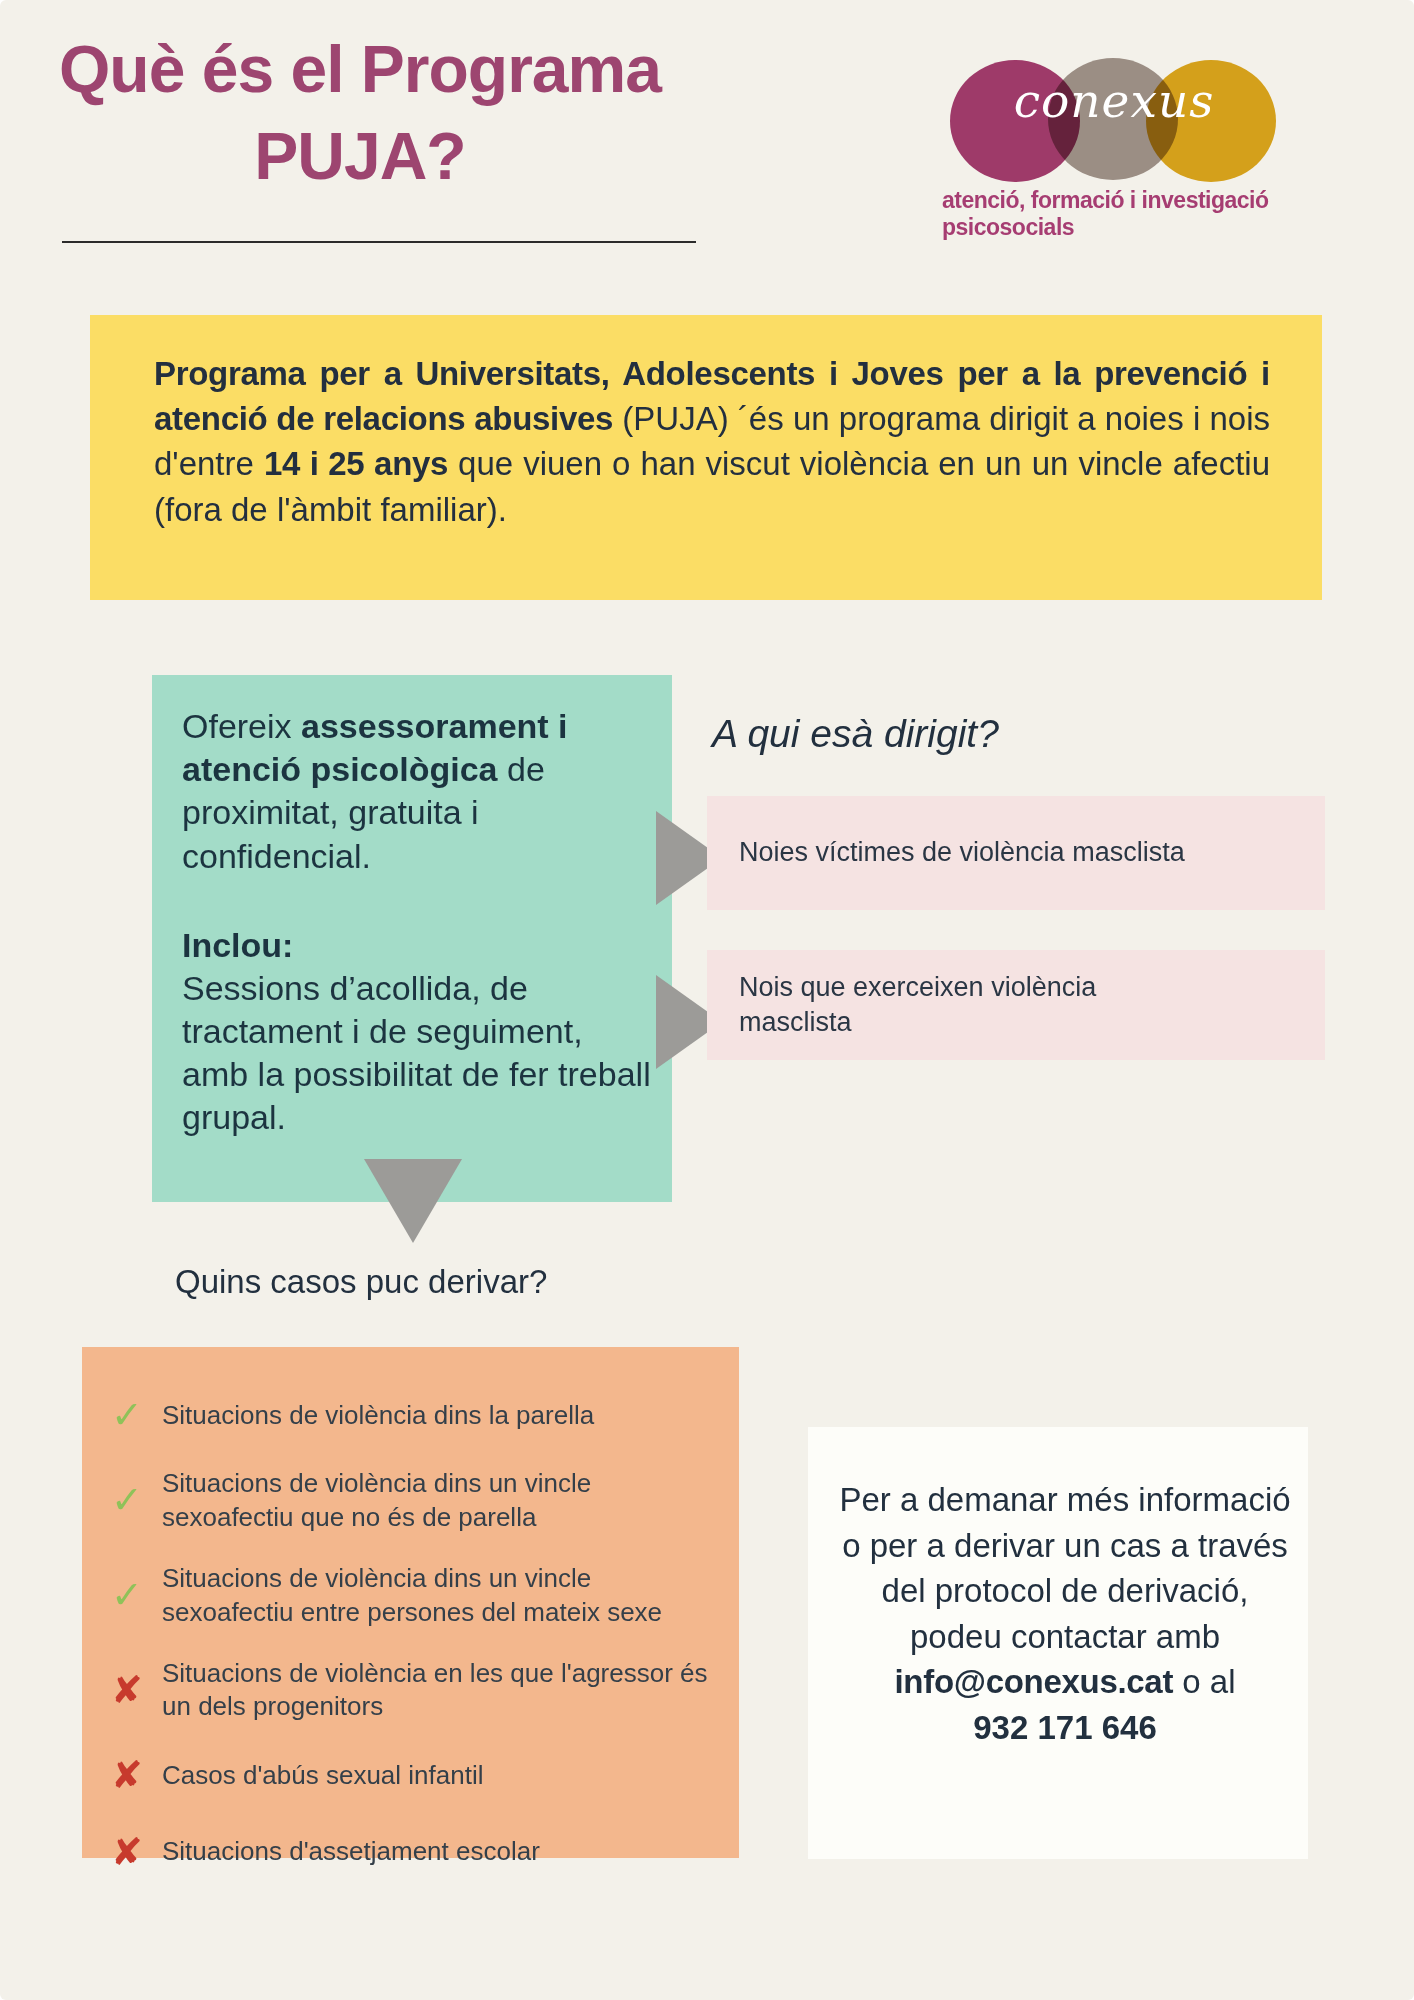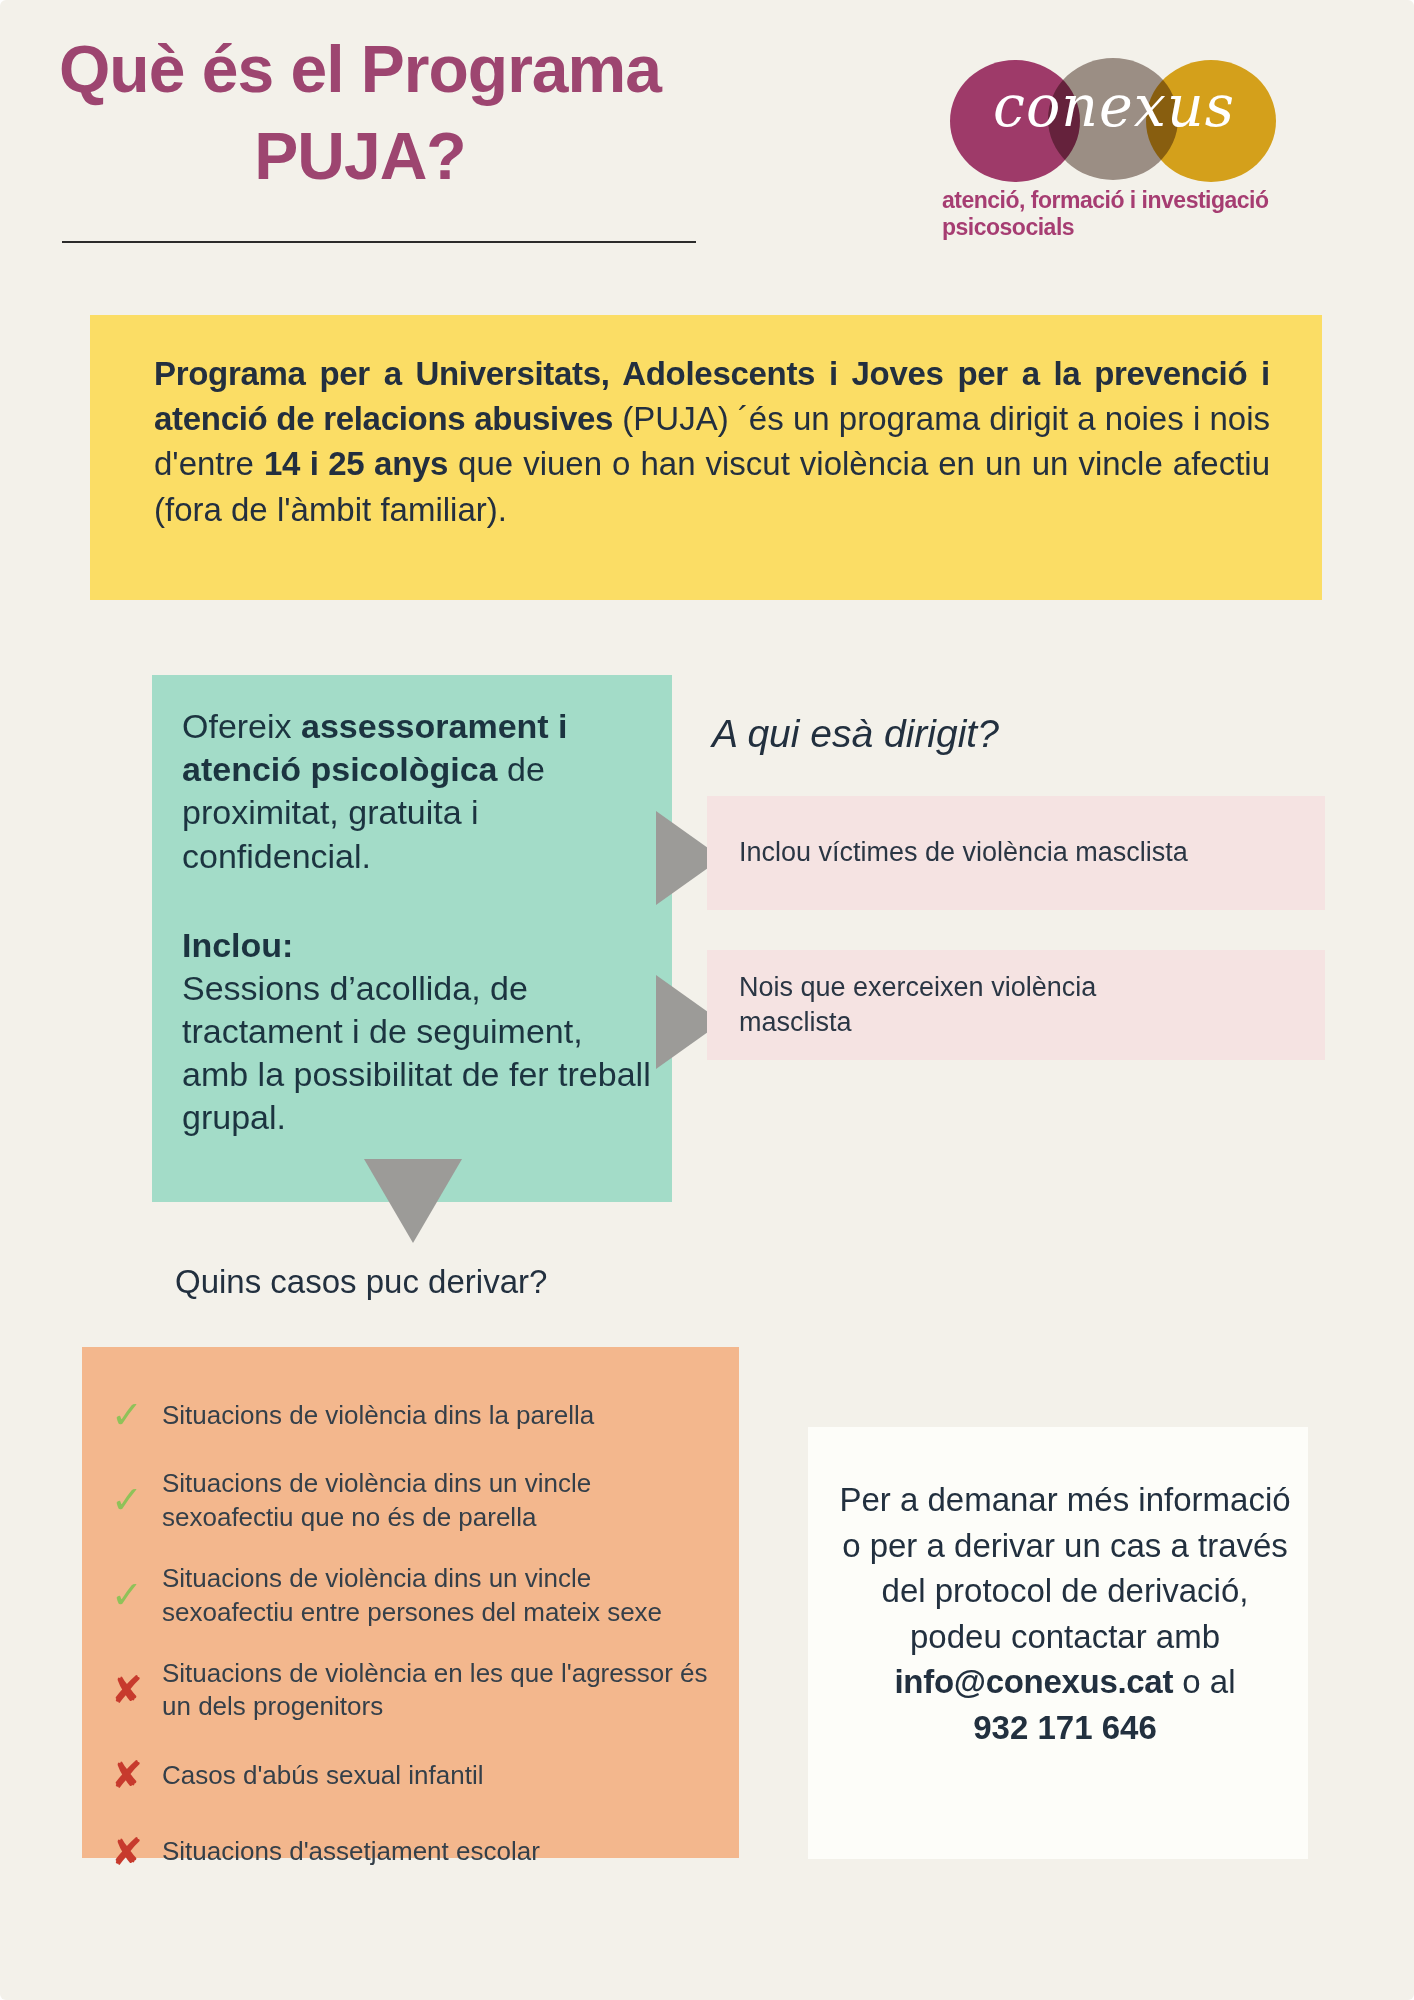--- a/index.html
+++ b/index.html
@@ -19,21 +19,21 @@
   .title-underline{
     position:absolute;left:62px;top:241px;width:634px;height:2px;background:#2b2b2b;
   }
   .logo{position:absolute;left:930px;top:45px;width:470px;height:180px;}
   .logo-circle{position:absolute;width:130px;height:122px;border-radius:50%;mix-blend-mode:multiply;}
   .logo-c1{left:20px;top:15px;background:#a63d72;}
   .logo-c2{left:118px;top:13px;background:#a39690;}
   .logo-c3{left:216px;top:15px;background:#dfa91d;}
   .logo-word{
     position:absolute;left:18px;top:28px;width:332px;text-align:center;
-    color:#ffffff;font-size:57px;font-style:italic;
+    color:#ffffff;font-size:47px;font-style:italic;
     font-family:"DejaVu Serif",serif;letter-spacing:1px;
   }
   .logo-tagline{
     position:absolute;left:12px;top:142px;width:458px;
     font-size:23px;font-weight:bold;color:#a63d72;letter-spacing:-0.5px;
   }
   
   .intro-box{
     position:absolute;left:90px;top:315px;width:1232px;height:285px;
     background:#fbdd65;box-sizing:border-box;
@@ -130,21 +130,21 @@
     <p class="p1"><span>Ofereix </span><b>assessorament i atenció psicològica</b><span> de proximitat, gratuita i confidencial.</span></p>
     <p class="p2"><b>Inclou:</b><br><span>Sessions d’acollida, de tractament i de seguiment, amb la possibilitat de fer treball grupal.</span></p>
   </div>
 
   <div class="arrow-right arrow-r1"></div>
   <div class="arrow-right arrow-r2"></div>
   <div class="arrow-down"></div>
 
   <div class="audience-heading">A qui esà dirigit?</div>
   <div class="audience-box audience-box1">
-    <span>Inclou víctimes de violència masclista</span>
+    <span>Noies víctimes de violència masclista</span>
   </div>
   <div class="audience-box audience-box2">
     <span>Nois que exerceixen violència masclista</span>
   </div>
 
   <div class="cases-heading">Quins casos puc derivar?</div>
   <div class="cases-box">
     <div class="case-item">
       <span class="case-icon icon-check">✓</span>
       <span>Situacions de violència dins la parella</span>

